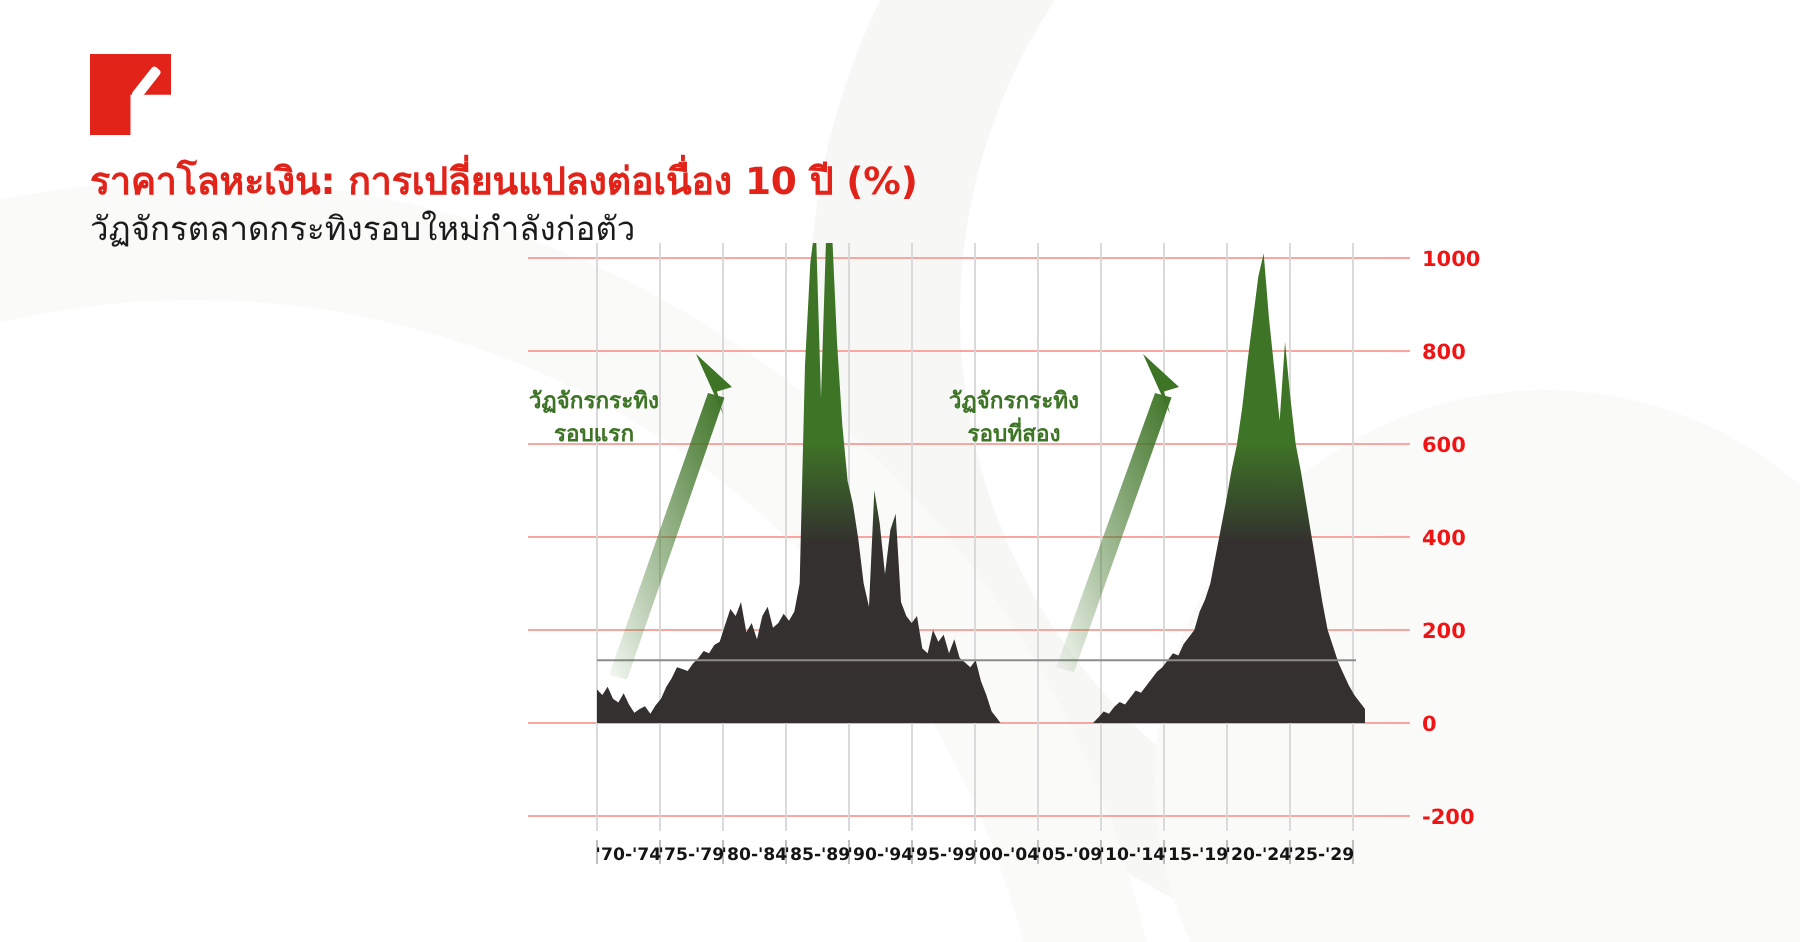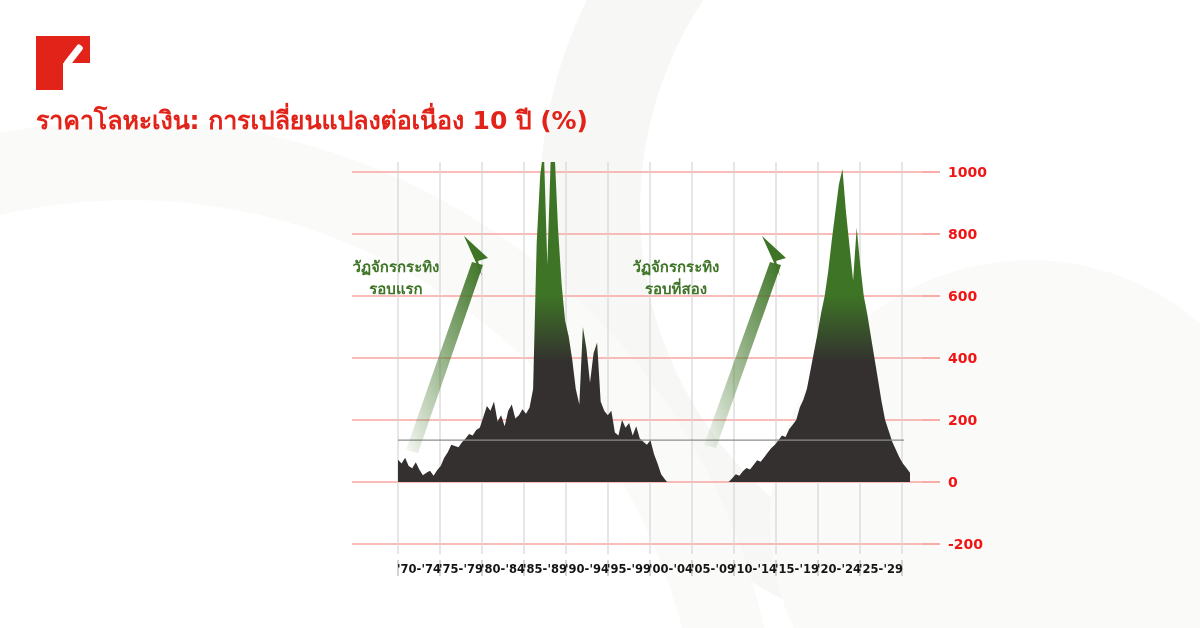--- a/index.html
+++ b/index.html
@@ -16,21 +16,21 @@
   .arc{position:absolute;border-radius:50%;}
   .arc-a{width:1180px;height:1180px;left:-330px;top:-340px;background:#fbfbfa;}
   .arc-b{width:1020px;height:1020px;left:-210px;top:-120px;background:#ffffff;}
   .arc-c{width:900px;height:900px;left:540px;top:-250px;background:#f7f7f6;}
   .arc-d{width:760px;height:760px;left:640px;top:-170px;background:#ffffff;}
   .arc-e{width:1300px;height:1300px;left:-520px;top:120px;background:#fafaf9;}
   .arc-f{width:1140px;height:1140px;left:-440px;top:200px;background:#ffffff;}
   .arc-g{width:520px;height:520px;left:770px;top:260px;background:#fafaf9;}
 
   
-  .header{position:absolute;left:36px;top:36px;z-index:5;}
+  .header{position:absolute;left:60px;top:36px;z-index:5;}
   .logo{width:54px;height:54px;position:relative;}
   .logo-sq{position:absolute;left:0;top:0;width:54px;height:54px;background:#e2231a;}
   .logo-notch{position:absolute;right:0;bottom:0;width:27px;height:27px;background:#ffffff;}
   .logo-sq2{position:absolute;right:0;top:0;width:27px;height:27px;background:#e2231a;}
   .logo-bar{position:absolute;background:#ffffff;border-radius:2.5px;}
   .logo-bar1{width:7px;height:25px;right:13px;top:7px;transform:rotate(38deg);transform-origin:center;}
   .logo-bar2{width:6px;height:19px;right:10px;bottom:4px;transform:rotate(42deg);transform-origin:center;}
 
   .title{
     margin:16px 0 0 0;
@@ -82,20 +82,21 @@
 
 <div class="header">
   <div class="logo">
     <div class="logo-sq"></div>
     <div class="logo-notch"></div>
     <div class="logo-sq2"></div>
     <div class="logo-bar logo-bar1"></div>
     <div class="logo-bar logo-bar2"></div>
   </div>
   <h1 class="title">ราคาโลหะเงิน: การเปลี่ยนแปลงต่อเนื่อง 10 ปี (%)</h1>
+  <h2 class="subtitle">วัฏจักรตลาดกระทิงรอบใหม่กำลังก่อตัว</h2>
 </div>
 
 <div class="chart-area">
 <svg class="chart-svg" width="640" height="420" viewBox="0 0 640 420">
   <defs>
     <linearGradient id="gradSeries" x1="0" y1="-27.19999999999999" x2="0" y2="382" gradientUnits="userSpaceOnUse">
       <stop offset="0" stop-color="#3e7426"></stop>
       <stop offset="0.393" stop-color="#3e7426"></stop>
       <stop offset="0.556" stop-color="#33302f"></stop>
       <stop offset="1" stop-color="#33302f"></stop>

